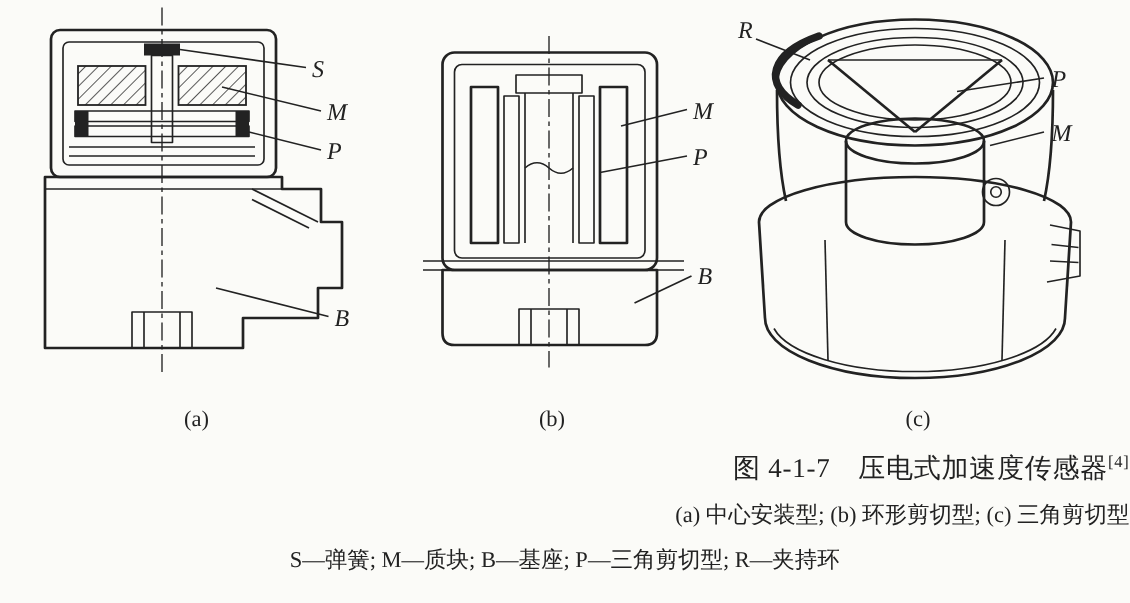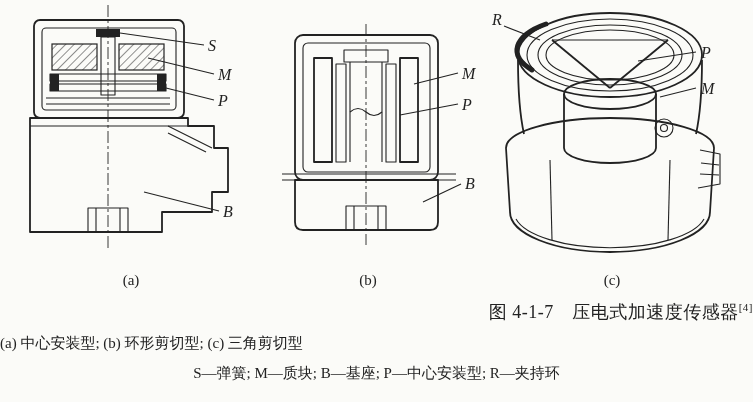--- a/index.html
+++ b/index.html
@@ -45,21 +45,21 @@
     position: absolute;
     top: 300px; left: 0; width: 753px;
     text-align: right;
     font-size: 18px;
     letter-spacing: 0.5px;
   }
   .fig-title sup { font-size: 11px; }
   .fig-sub {
     position: absolute;
     top: 334px; left: 0; width: 753px;
-    text-align: left;
+    text-align: right;
     font-size: 15px;
   }
   .fig-legend {
     position: absolute;
     top: 364px; left: 0; width: 753px;
     text-align: center;
     font-size: 15px;
   }
 </style>
 </head>
@@ -232,15 +232,15 @@
   </svg>
 
   <div class="subcap subcap-a">(a)</div>
   <div class="subcap subcap-b">(b)</div>
   <div class="subcap subcap-c">(c)</div>
 
   <div class="fig-title">
     <span>图 4-1-7　压电式加速度传感器</span><sup>[4]</sup>
   </div>
   <div class="fig-sub">(a) 中心安装型; (b) 环形剪切型; (c) 三角剪切型</div>
-  <div class="fig-legend">S—弹簧; M—质块; B—基座; P—中心安装型; R—夹持环</div>
+  <div class="fig-legend">S—弹簧; M—质块; B—基座; P—三角剪切型; R—夹持环</div>
 
 </div>
 
 </body></html>

